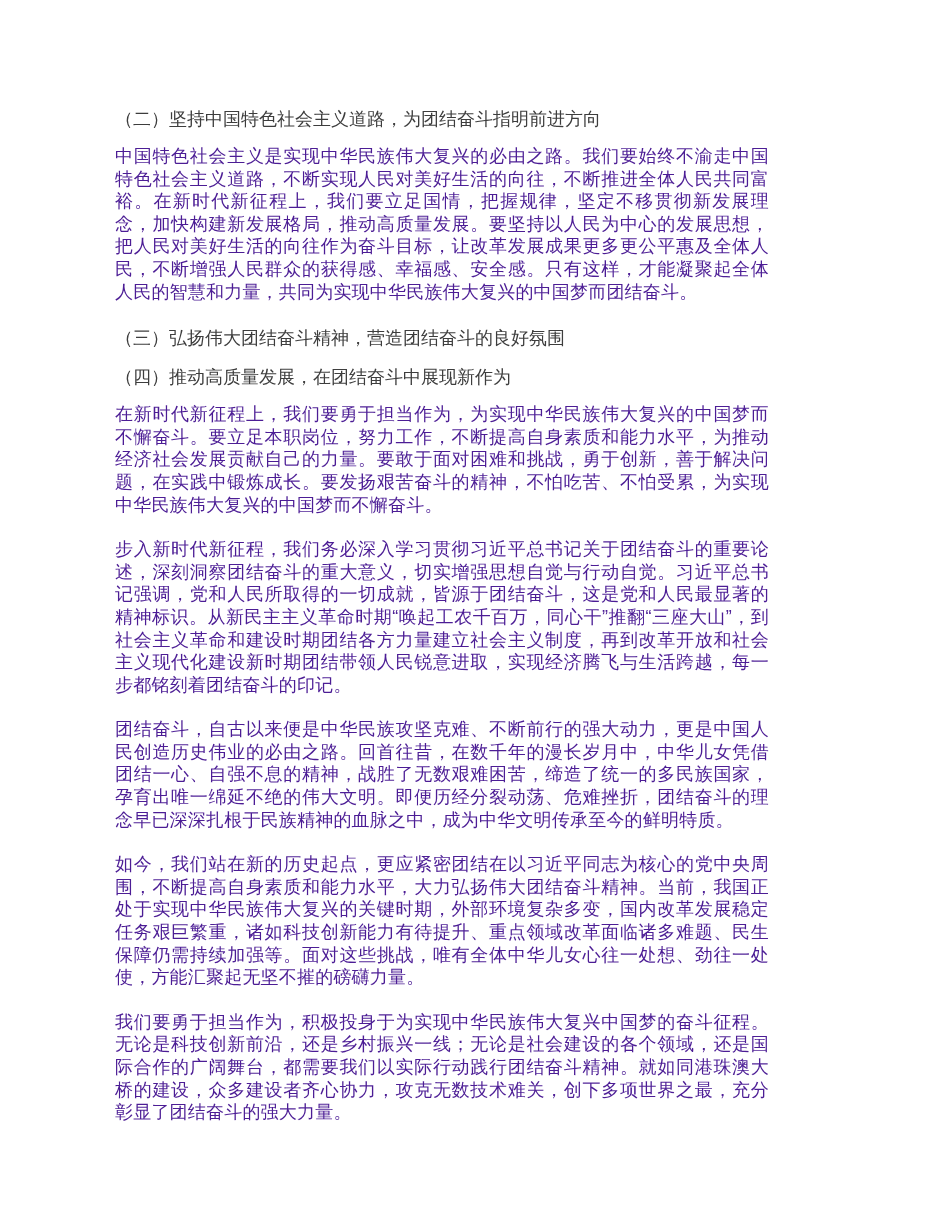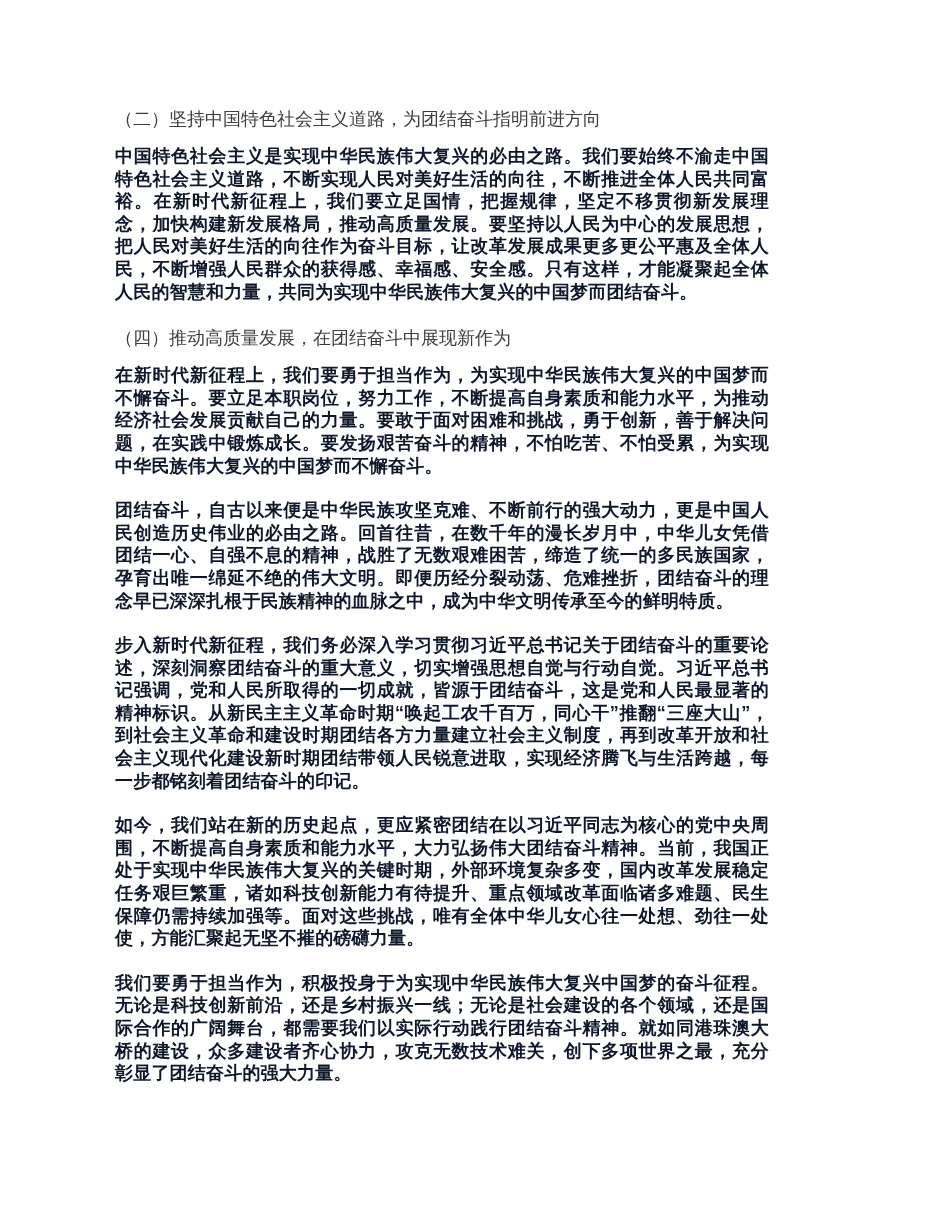--- a/index.html
+++ b/index.html
@@ -21,43 +21,43 @@
     line-height: 26px;
     font-weight: 400;
     color: #3d3d3d;
     margin: 0 0 13px 0;
     white-space: nowrap;
     overflow: hidden;
   }
   .paragraph {
     font-size: 18px;
     line-height: 22.6px;
-    color: #0f172a;
+    color: #4c1d95;
     text-align: justify;
     letter-spacing: 0.2px;
     margin: 0 0 22px 0;
-    font-weight: bold;
   }
 </style>
 </head>
 <body>
 
 <div class="page">
 
   <h3 class="heading">（二）坚持中国特色社会主义道路，为团结奋斗指明前进方向</h3>
 
   <p class="paragraph">中国特色社会主义是实现中华民族伟大复兴的必由之路。我们要始终不渝走中国特色社会主义道路，不断实现人民对美好生活的向往，不断推进全体人民共同富裕。在新时代新征程上，我们要立足国情，把握规律，坚定不移贯彻新发展理念，加快构建新发展格局，推动高质量发展。要坚持以人民为中心的发展思想，把人民对美好生活的向往作为奋斗目标，让改革发展成果更多更公平惠及全体人民，不断增强人民群众的获得感、幸福感、安全感。只有这样，才能凝聚起全体人民的智慧和力量，共同为实现中华民族伟大复兴的中国梦而团结奋斗。</p>
 
+  <h3 class="heading">（三）弘扬伟大团结奋斗精神，营造团结奋斗的良好氛围</h3>
 
 
   <h3 class="heading">（四）推动高质量发展，在团结奋斗中展现新作为</h3>
 
   <p class="paragraph">在新时代新征程上，我们要勇于担当作为，为实现中华民族伟大复兴的中国梦而不懈奋斗。要立足本职岗位，努力工作，不断提高自身素质和能力水平，为推动经济社会发展贡献自己的力量。要敢于面对困难和挑战，勇于创新，善于解决问题，在实践中锻炼成长。要发扬艰苦奋斗的精神，不怕吃苦、不怕受累，为实现中华民族伟大复兴的中国梦而不懈奋斗。</p>
 
+  <p class="paragraph">步入新时代新征程，我们务必深入学习贯彻习近平总书记关于团结奋斗的重要论述，深刻洞察团结奋斗的重大意义，切实增强思想自觉与行动自觉。习近平总书记强调，党和人民所取得的一切成就，皆源于团结奋斗，这是党和人民最显著的精神标识。从新民主主义革命时期“唤起工农千百万，同心干”推翻“三座大山”，到社会主义革命和建设时期团结各方力量建立社会主义制度，再到改革开放和社会主义现代化建设新时期团结带领人民锐意进取，实现经济腾飞与生活跨越，每一步都铭刻着团结奋斗的印记。</p>
+
   <p class="paragraph">团结奋斗，自古以来便是中华民族攻坚克难、不断前行的强大动力，更是中国人民创造历史伟业的必由之路。回首往昔，在数千年的漫长岁月中，中华儿女凭借团结一心、自强不息的精神，战胜了无数艰难困苦，缔造了统一的多民族国家，孕育出唯一绵延不绝的伟大文明。即便历经分裂动荡、危难挫折，团结奋斗的理念早已深深扎根于民族精神的血脉之中，成为中华文明传承至今的鲜明特质。</p>
-
-  <p class="paragraph">步入新时代新征程，我们务必深入学习贯彻习近平总书记关于团结奋斗的重要论述，深刻洞察团结奋斗的重大意义，切实增强思想自觉与行动自觉。习近平总书记强调，党和人民所取得的一切成就，皆源于团结奋斗，这是党和人民最显著的精神标识。从新民主主义革命时期“唤起工农千百万，同心干”推翻“三座大山”，到社会主义革命和建设时期团结各方力量建立社会主义制度，再到改革开放和社会主义现代化建设新时期团结带领人民锐意进取，实现经济腾飞与生活跨越，每一步都铭刻着团结奋斗的印记。</p>
 
   <p class="paragraph">如今，我们站在新的历史起点，更应紧密团结在以习近平同志为核心的党中央周围，不断提高自身素质和能力水平，大力弘扬伟大团结奋斗精神。当前，我国正处于实现中华民族伟大复兴的关键时期，外部环境复杂多变，国内改革发展稳定任务艰巨繁重，诸如科技创新能力有待提升、重点领域改革面临诸多难题、民生保障仍需持续加强等。面对这些挑战，唯有全体中华儿女心往一处想、劲往一处使，方能汇聚起无坚不摧的磅礴力量。</p>
 
   <p class="paragraph">我们要勇于担当作为，积极投身于为实现中华民族伟大复兴中国梦的奋斗征程。无论是科技创新前沿，还是乡村振兴一线；无论是社会建设的各个领域，还是国际合作的广阔舞台，都需要我们以实际行动践行团结奋斗精神。就如同港珠澳大桥的建设，众多建设者齐心协力，攻克无数技术难关，创下多项世界之最，充分彰显了团结奋斗的强大力量。</p>
 
 </div>
 
 </body></html>

